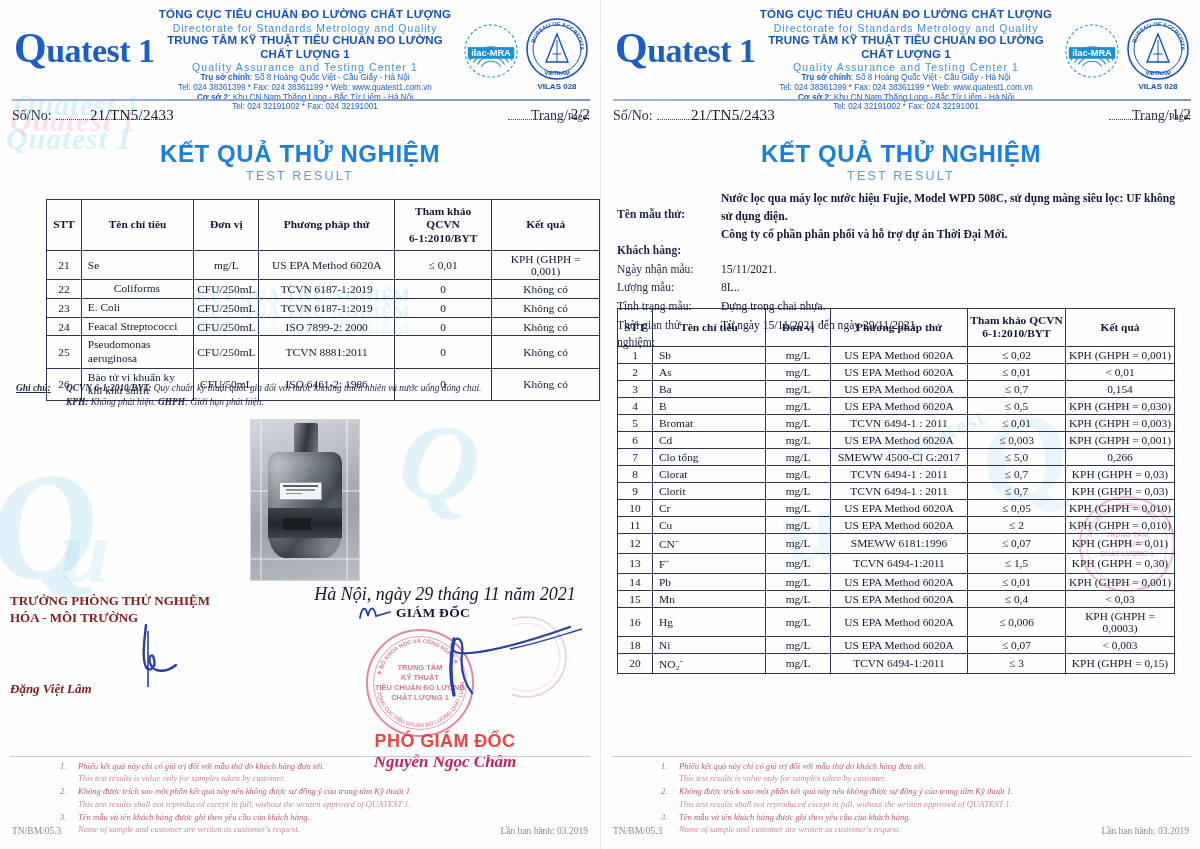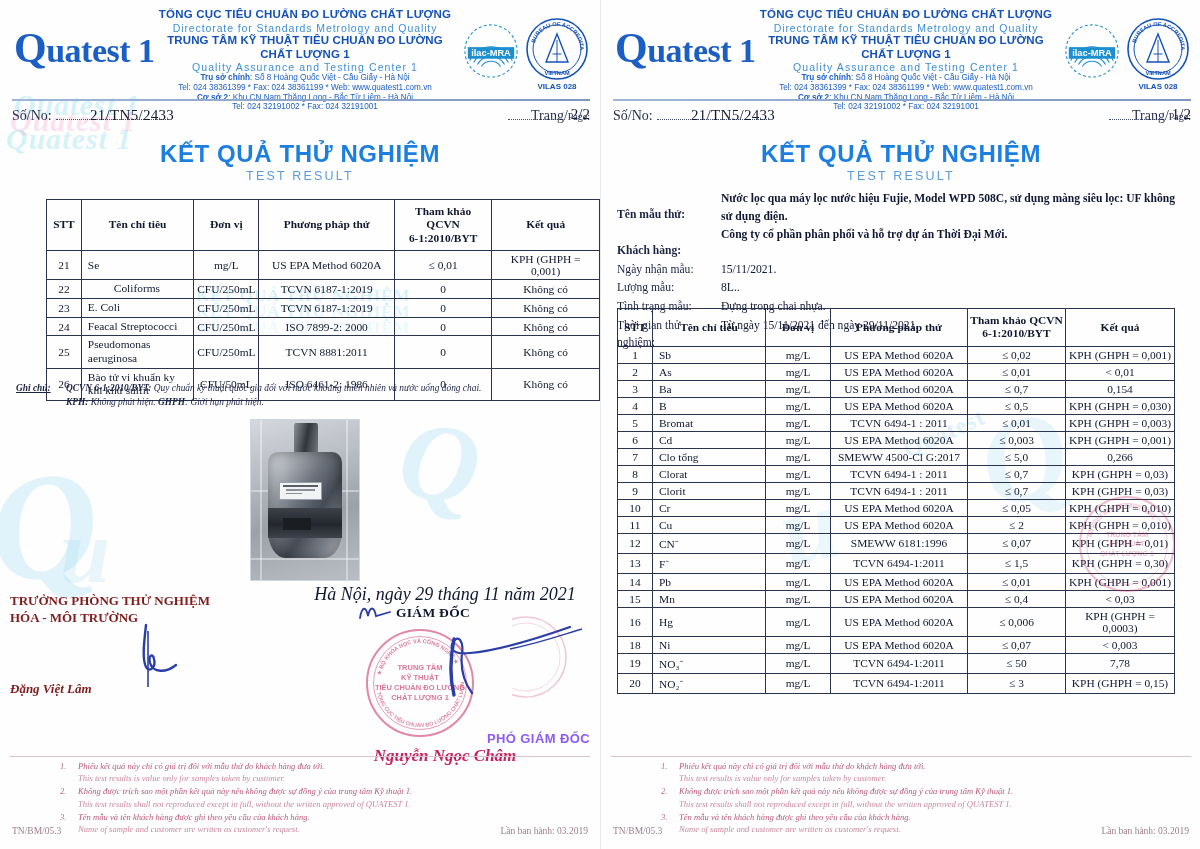--- a/index.html
+++ b/index.html
@@ -89,21 +89,21 @@
   .ph-label{position:absolute;left:26%;top:39%;width:38%;height:10%;background:#f2f3f5;border:1px solid #9aa0a8;}
   .ph-label b{display:block;margin:2px 3px 0;height:2px;background:#5a5f67;}
   .ph-label s{display:block;margin:2px 6px 0;height:1.5px;background:#8b9098;text-decoration:none;}
   .ph-dark{position:absolute;left:30%;top:61%;width:26%;height:8%;background:#1a1d22;}
 
   
   .sigL{position:absolute;text-align:left;font-size:13px;font-weight:bold;line-height:1.3;color:#7f1d1d;}
   .sigR{position:absolute;text-align:center;color:#10172f;}
   .sig-date{font-size:18px;font-style:italic;font-family:Liberation Serif, serif;}
   .sig-role{font-size:13.5px;font-weight:bold;letter-spacing:.3px;}
-  .sig-role-red{font-family:"Liberation Sans",sans-serif;font-size:13px;font-weight:bold;color:#8b5cf6;letter-spacing:.4px;text-align:right;}
+  .sig-role-red{font-family:"Liberation Sans",sans-serif;font-size:18px;font-weight:bold;color:#ef4444;letter-spacing:.4px;}
   .sig-name-red{font-family:"Liberation Serif",serif;font-size:17px;font-style:italic;font-weight:bold;color:#c5225f;}
 
   .stamp{position:absolute;border:2px solid rgba(200,40,90,.55);border-radius:50%;}
   .stamp .ring{position:absolute;inset:5px;border:1.3px solid rgba(200,40,90,.45);border-radius:50%;}
   .stamp .txt{position:absolute;inset:0;display:flex;align-items:center;justify-content:center;flex-direction:column;
        color:rgba(195,35,85,.62);font-family:"Liberation Sans",sans-serif;font-weight:bold;font-size:7.5px;line-height:1.35;text-align:center;}
   .stamp-faint{position:absolute;border:2px solid rgba(200,40,90,.30);border-radius:50%;}
   .stamp-faint .ring{position:absolute;inset:5px;border:1.2px solid rgba(200,40,90,.24);border-radius:50%;}
   .stamp-faint .txt{position:absolute;inset:0;display:flex;align-items:center;justify-content:center;flex-direction:column;
        color:rgba(195,35,85,.32);font-family:"Liberation Sans",sans-serif;font-weight:bold;font-size:7px;line-height:1.3;text-align:center;}
@@ -597,28 +597,20 @@
         </tr>
         <tr>
           <td class="c">18</td>
           <td class="l">Ni</td>
           <td class="c">mg/L</td>
           <td class="c">US EPA Method 6020A</td>
           <td class="c">≤ 0,07</td>
           <td class="c">&lt; 0,003</td>
         </tr>
         <tr>
-          <td class="c">19</td>
-          <td class="l">NO₃⁻</td>
-          <td class="c">mg/L</td>
-          <td class="c">TCVN 6494-1:2011</td>
-          <td class="c">≤ 50</td>
-          <td class="c">7,78</td>
-        </tr>
-        <tr>
           <td class="c">20</td>
           <td class="l">NO₂⁻</td>
           <td class="c">mg/L</td>
           <td class="c">TCVN 6494-1:2011</td>
           <td class="c">≤ 3</td>
           <td class="c">KPH (GHPH = 0,15)</td>
         </tr>
       </tbody>
   </table>
 

